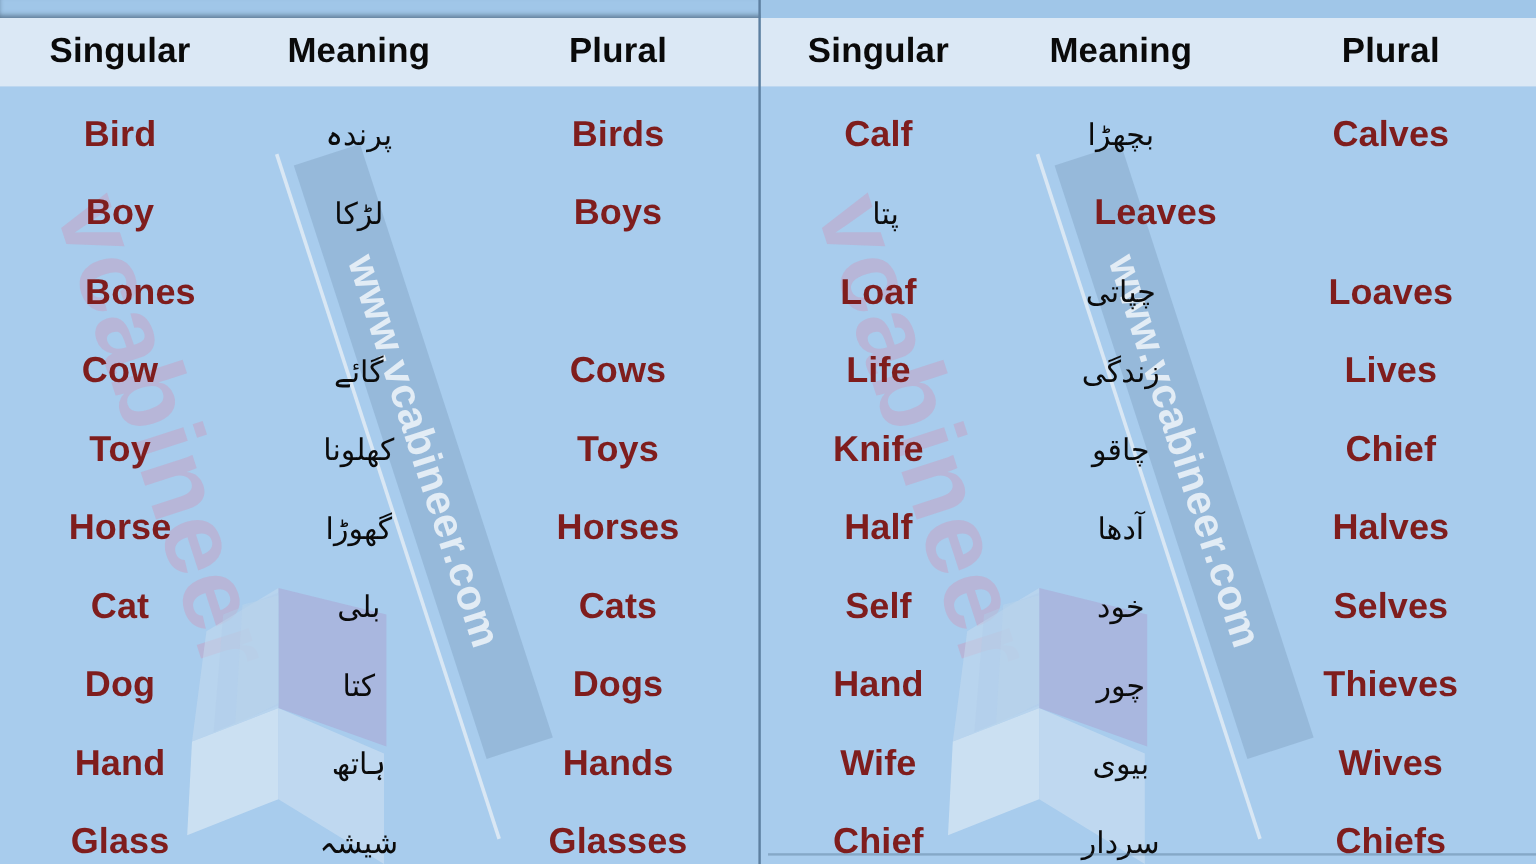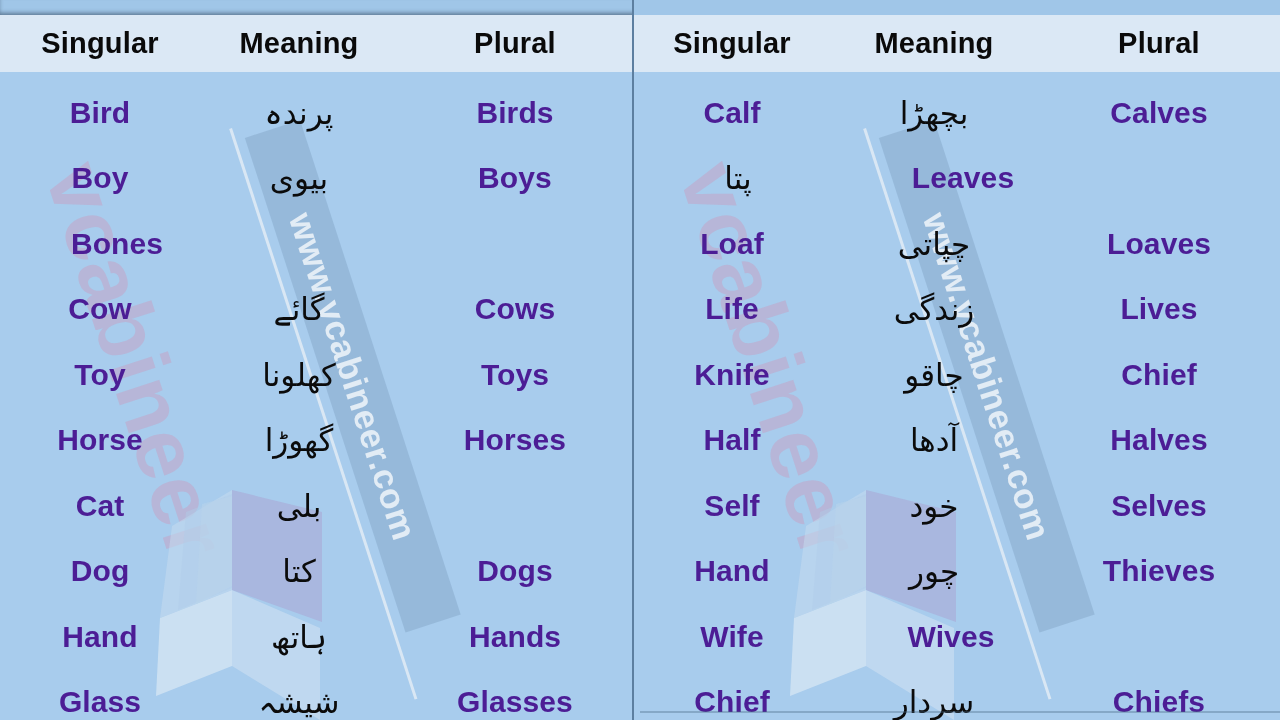--- a/index.html
+++ b/index.html
@@ -104,25 +104,25 @@
     width: 100%;
   }
   .cell {
     text-align: center;
     white-space: nowrap;
     overflow: visible;
   }
   .cell.en {
     font-size: 30px;
     font-weight: bold;
-    color: #4c1d95;
+    color: #7f1d1d;
     letter-spacing: 0.1px;
   }
   .cell.ur {
-    font-size: 31px;
+    font-size: 25px;
     font-weight: normal;
     color: #0b0b0b;
     direction: rtl;
     font-family: "DejaVu Sans", "Liberation Sans", sans-serif;
   }
 
   
   #bottom-rule {
     position: absolute;
     left: 640px;
@@ -234,21 +234,21 @@
     </div>
 
     <div class="rows">
       <div class="row">
         <div class="cell en col-singular">Bird</div>
         <div class="cell ur col-meaning">پرندہ</div>
         <div class="cell en col-plural">Birds</div>
       </div>
       <div class="row">
         <div class="cell en col-singular">Boy</div>
-        <div class="cell ur col-meaning">بیوی</div>
+        <div class="cell ur col-meaning">لڑکا</div>
         <div class="cell en col-plural">Boys</div>
       </div>
       <div class="row">
         <div class="cell en col-plural">Bones</div>
       </div>
       <div class="row">
         <div class="cell en col-singular">Cow</div>
         <div class="cell ur col-meaning">گائے</div>
         <div class="cell en col-plural">Cows</div>
       </div>
@@ -258,20 +258,21 @@
         <div class="cell en col-plural">Toys</div>
       </div>
       <div class="row">
         <div class="cell en col-singular">Horse</div>
         <div class="cell ur col-meaning">گھوڑا</div>
         <div class="cell en col-plural">Horses</div>
       </div>
       <div class="row">
         <div class="cell en col-singular">Cat</div>
         <div class="cell ur col-meaning">بلی</div>
+        <div class="cell en col-plural">Cats</div>
       </div>
       <div class="row">
         <div class="cell en col-singular">Dog</div>
         <div class="cell ur col-meaning">کتا</div>
         <div class="cell en col-plural">Dogs</div>
       </div>
       <div class="row">
         <div class="cell en col-singular">Hand</div>
         <div class="cell ur col-meaning">ہاتھ</div>
         <div class="cell en col-plural">Hands</div>
@@ -347,20 +348,21 @@
         <div class="cell ur col-meaning">خود</div>
         <div class="cell en col-plural">Selves</div>
       </div>
       <div class="row">
         <div class="cell en col-singular">Hand</div>
         <div class="cell ur col-meaning">چور</div>
         <div class="cell en col-plural">Thieves</div>
       </div>
       <div class="row">
         <div class="cell en col-singular">Wife</div>
+        <div class="cell ur col-meaning">بیوی</div>
         <div class="cell en col-plural">Wives</div>
       </div>
       <div class="row">
         <div class="cell en col-singular">Chief</div>
         <div class="cell ur col-meaning">سردار</div>
         <div class="cell en col-plural">Chiefs</div>
       </div>
     </div>
   </div>
 

